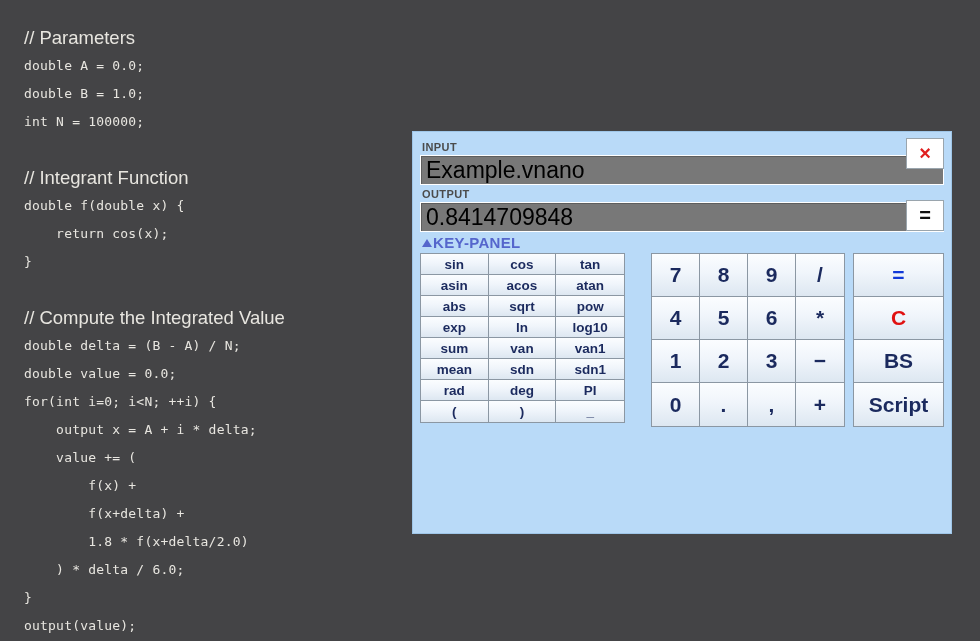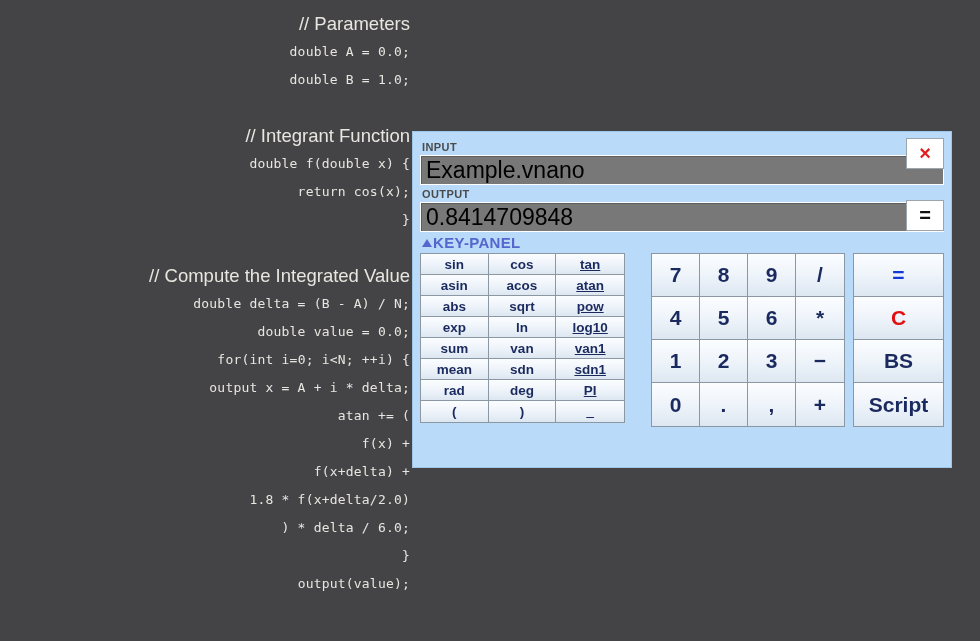--- a/index.html
+++ b/index.html
@@ -14,23 +14,22 @@
     overflow: hidden;
     position: relative;
   }
 
   
   #code-area {
     position: absolute;
     left: 0;
     top: 0;
     width: 410px;
-    padding: 10px 0 0 24px;
-    box-sizing: border-box;
-    text-align: right;
+    padding: 24px 0 0 24px;
+    box-sizing: border-box;
   }
   .code-line {
     font-family: "DejaVu Sans Mono", "Liberation Mono", monospace;
     font-size: 13px;
     line-height: 28px;
     color: #e8e6e0;
     white-space: pre;
     letter-spacing: 0.2px;
   }
   .code-line.comment {
@@ -41,21 +40,21 @@
   .code-line.blank {
     height: 28px;
   }
 
   
   #calc-panel {
     position: absolute;
     left: 412px;
     top: 131px;
     width: 540px;
-    height: 337px;
+    height: 403px;
     background: #b9daf8;
     border: 1px solid #9fc6e8;
     box-sizing: border-box;
     padding: 6px 7px 6px 7px;
   }
 
   .io-row {
     position: relative;
   }
   .io-label {
@@ -164,21 +163,21 @@
     box-sizing: border-box;
     background: #8b97a3;
     align-self: flex-start;
   }
   #func-grid .btn {
     border-width: 0 1px 1px 0;
     font-size: 13.5px;
     font-weight: bold;
     letter-spacing: 0px;
   }
-  #func-grid .btn:nth-child(3n) { border-right-width: 0; text-decoration: underline; }
+  #func-grid .btn:nth-child(3n) { border-right-width: 0; }
   #func-grid .btn:nth-last-child(-n+3) { border-bottom-width: 0; }
 
   
   #num-section {
     display: flex;
     margin-left: 15px;
     gap: 8px;
   }
   #num-grid {
     display: grid;
@@ -217,32 +216,33 @@
   .k-red   { color: #e01010 !important; }
   .k-navy  { color: #1b2a5e !important; }
 </style>
 </head>
 <body>
 
 <div id="code-area">
     <div class="code-line comment">// Parameters</div>
     <div class="code-line">double A = 0.0;</div>
     <div class="code-line">double B = 1.0;</div>
+    <div class="code-line">int N = 100000;</div>
     <div class="code-line blank"></div>
     <div class="code-line comment">// Integrant Function</div>
     <div class="code-line">double f(double x) {</div>
     <div class="code-line">    return cos(x);</div>
     <div class="code-line">}</div>
     <div class="code-line blank"></div>
     <div class="code-line comment">// Compute the Integrated Value</div>
     <div class="code-line">double delta = (B - A) / N;</div>
     <div class="code-line">double value = 0.0;</div>
     <div class="code-line">for(int i=0; i&lt;N; ++i) {</div>
     <div class="code-line">    output x = A + i * delta;</div>
-    <div class="code-line">    atan += (</div>
+    <div class="code-line">    value += (</div>
     <div class="code-line">        f(x) +</div>
     <div class="code-line">        f(x+delta) +</div>
     <div class="code-line">        1.8 * f(x+delta/2.0)</div>
     <div class="code-line">    ) * delta / 6.0;</div>
     <div class="code-line">}</div>
     <div class="code-line">output(value);</div>
   </div>
 
 <div id="calc-panel">
 

